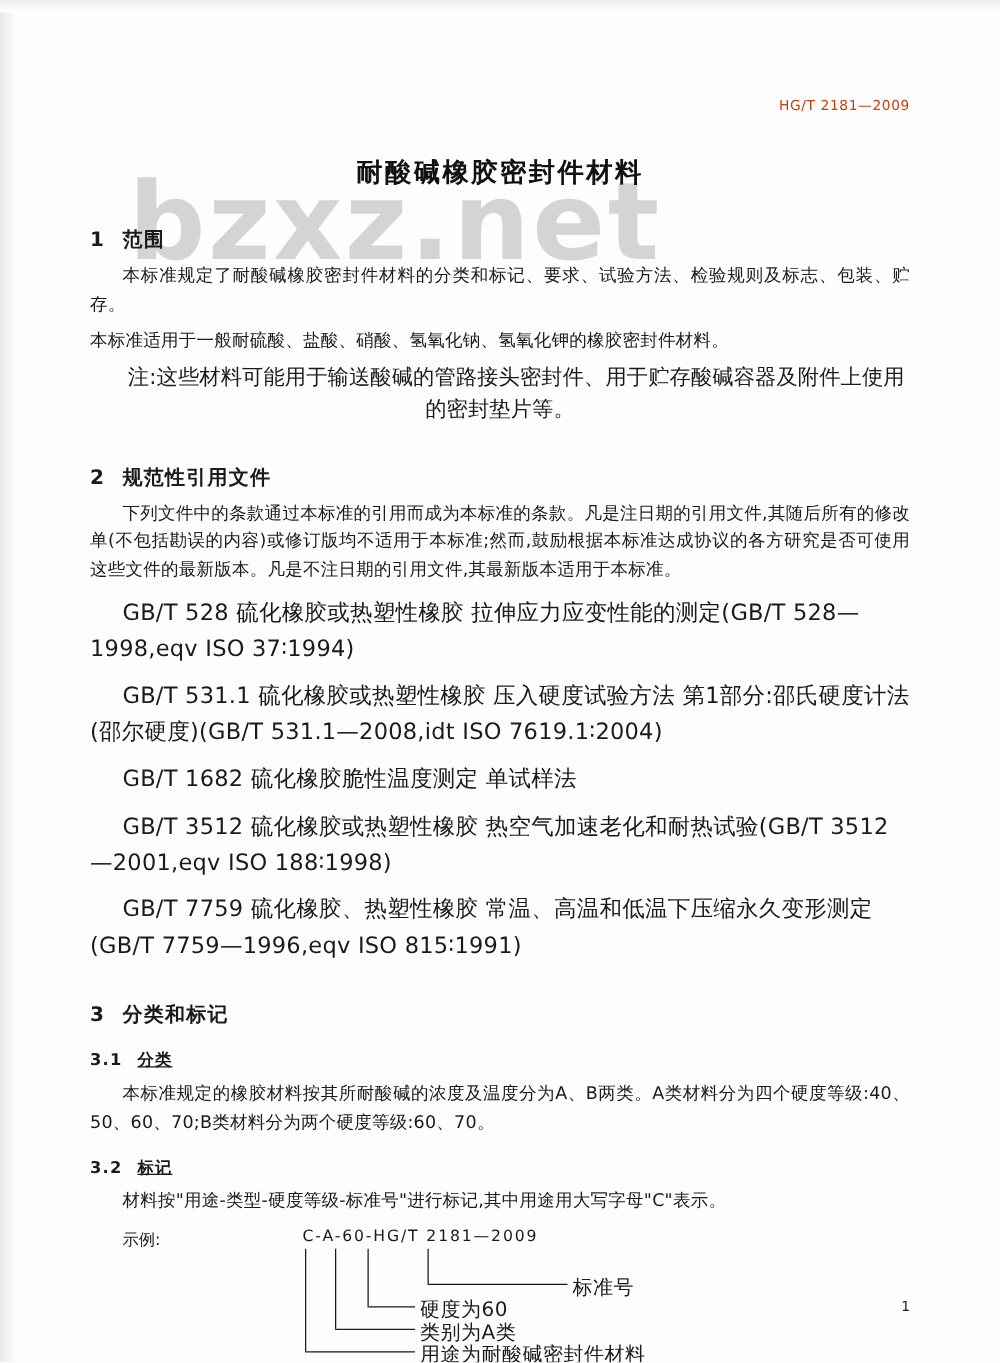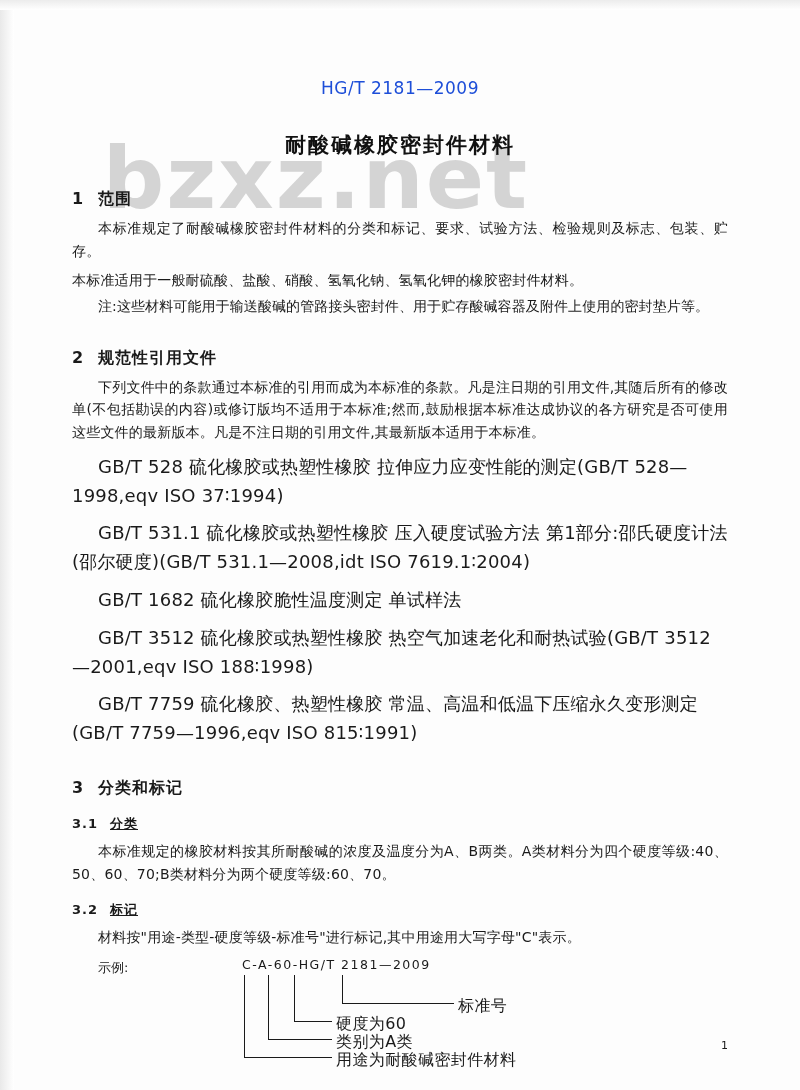--- a/index.html
+++ b/index.html
@@ -36,25 +36,25 @@
     left: 0; top: 0; width: 800px; height: 10px;
     background: linear-gradient(to bottom, #ececec, #ffffff);
   }
   .content {
     position: absolute;
     left: 72px;
     top: 78px;
     width: 656px;
   }
   .std-no {
-    text-align: center;
-    font-size: 17px;
+    text-align: right;
+    font-size: 11px;
     letter-spacing: 0.5px;
     font-family: "DejaVu Sans", "Liberation Sans", sans-serif;
-    color: #1d4ed8;
+    color: #c2410c;
   }
   .title {
     text-align: center;
     font-size: 21px;
     font-weight: bold;
     letter-spacing: 2px;
     margin-top: 33px;
     color: #111;
   }
   .sec-head {
@@ -82,25 +82,26 @@
     font-size: 14px;
     line-height: 1.62;
     margin: 7px 0 0 0;
     text-align: justify;
     letter-spacing: 0.2px;
   }
   p.indent {
     text-indent: 26px;
   }
   p.note {
-    font-size: 14px;
+    font-size: 17px;
     line-height: 1.55;
     margin: 4px 0 0 0;
     text-indent: 26px;
     letter-spacing: 0.1px;
+    text-align: center;
   }
   p.ref {
     font-size: 18px;
     line-height: 1.6;
     margin: 9px 0 0 0;
     text-indent: 26px;
     letter-spacing: 0.2px;
   }
   .example-row {
     margin-top: 10px;

